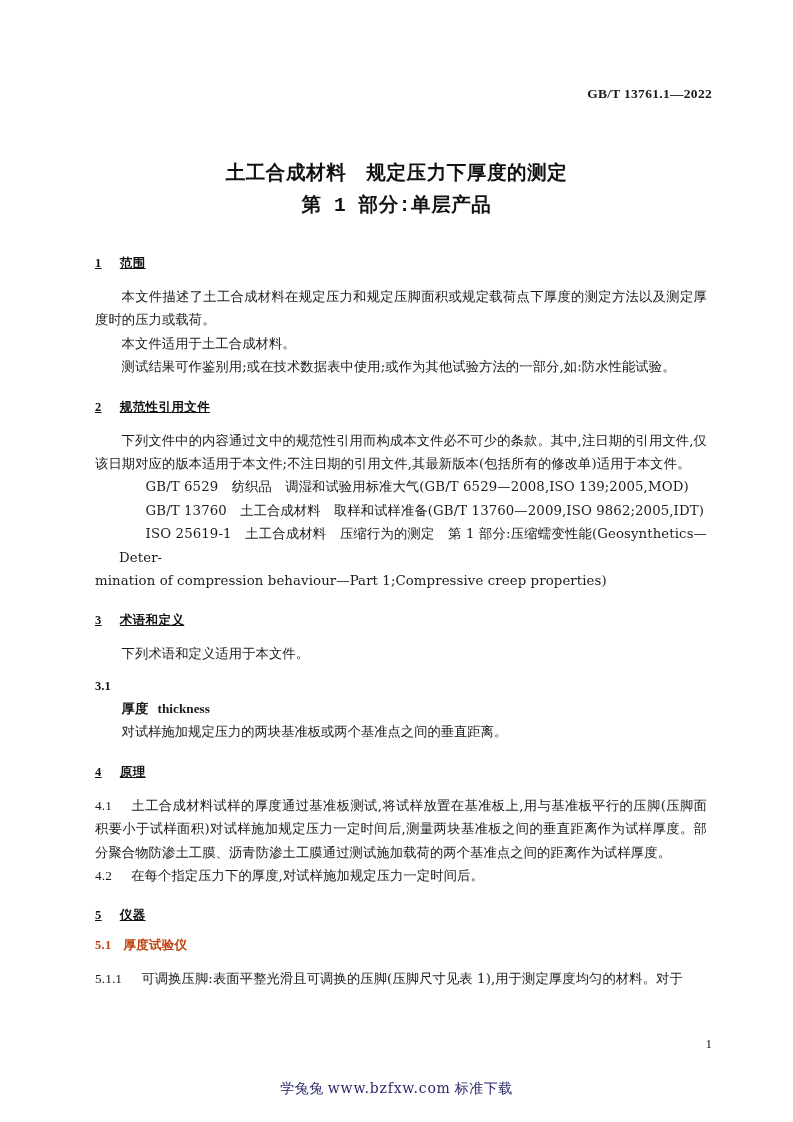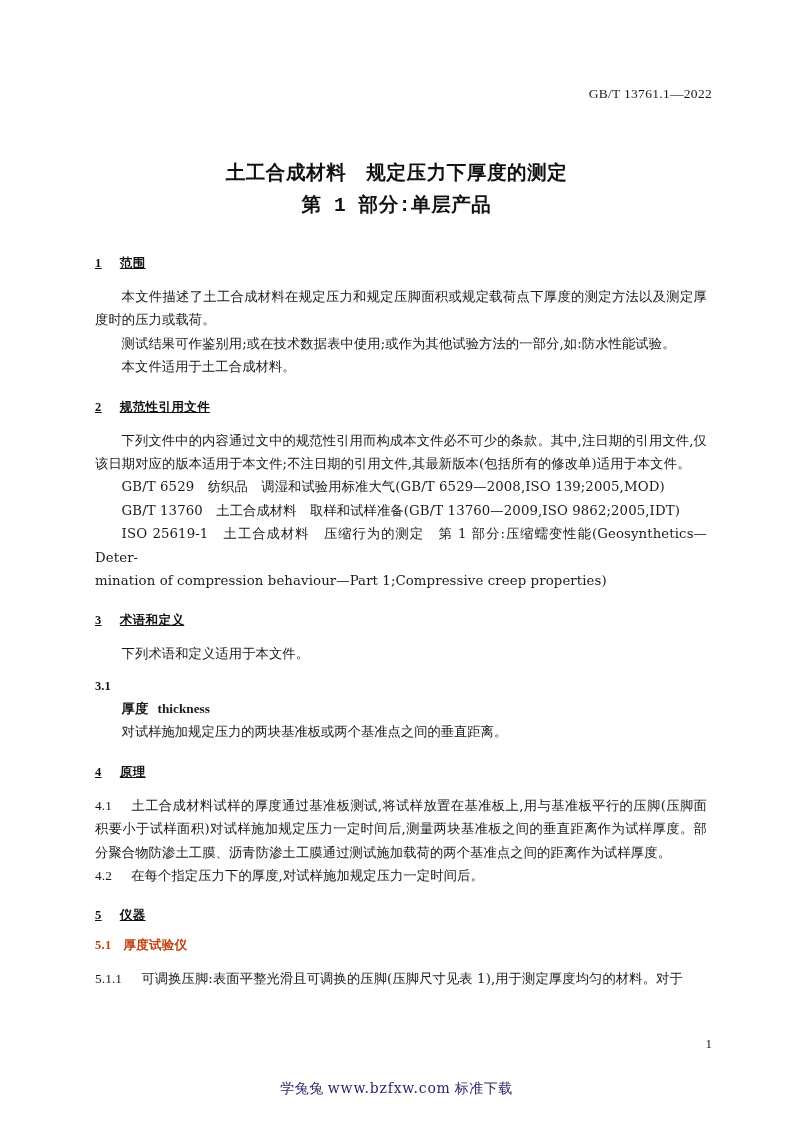--- a/index.html
+++ b/index.html
@@ -23,21 +23,21 @@
     height: 1122px;
   }
 
   
   .doc-header {
     position: absolute;
     top: 86px;
     right: 81px;
     font-family: "Liberation Serif", "DejaVu Serif", serif;
     font-size: 13.5px;
-    font-weight: normal;
+    font-weight: bold;
     letter-spacing: 0.3px;
     white-space: nowrap;
   }
 
   
   .title-block {
     position: absolute;
     top: 158px;
     left: 0;
     width: 793px;
@@ -77,21 +77,21 @@
   p.body-text {
     margin: 0;
     padding: 0;
     font-size: 13.3px;
     line-height: 23.4px;
     text-align: justify;
     text-justify: inter-character;
     letter-spacing: 0.1px;
   }
   p.indent { text-indent: 2em; }
-  p.ref-line { text-indent: 2em; }
+  p.ref-line { text-indent: 2em; margin-left: 24px; }
   p.hang { text-indent: 0; }
 
   .term-num {
     font-family: Liberation Serif, serif;
     font-size: 12.5px;
     font-weight: bold;
     line-height: 22px;
     margin: 0;
     color: #111;
   }
@@ -166,22 +166,22 @@
   <div class="title-block">
     <div class="title-line">土工合成材料　规定压力下厚度的测定</div>
     <div class="title-line">第 1 部分:单层产品</div>
   </div>
 
   <div class="content">
 
     <h2 class="clause"><span class="num">1</span><span class="gap"></span><span>范围</span></h2>
     <div class="sp-after-head"></div>
     <p class="body-text indent">本文件描述了土工合成材料在规定压力和规定压脚面积或规定载荷点下厚度的测定方法以及测定厚度时的压力或载荷。</p>
+    <p class="body-text indent">本文件适用于土工合成材料。</p>
     <p class="body-text indent">测试结果可作鉴别用;或在技术数据表中使用;或作为其他试验方法的一部分,如:防水性能试验。</p>
-    <p class="body-text indent">本文件适用于土工合成材料。</p>
 
     <div class="sp-before-head"></div>
     <h2 class="clause"><span class="num">2</span><span class="gap"></span><span>规范性引用文件</span></h2>
     <div class="sp-after-head"></div>
     <p class="body-text indent">下列文件中的内容通过文中的规范性引用而构成本文件必不可少的条款。其中,注日期的引用文件,仅该日期对应的版本适用于本文件;不注日期的引用文件,其最新版本(包括所有的修改单)适用于本文件。</p>
     <p class="body-text ref-line">GB/T 6529　纺织品　调湿和试验用标准大气(GB/T 6529—2008,ISO 139;2005,MOD)</p>
     <p class="body-text ref-line">GB/T 13760　土工合成材料　取样和试样准备(GB/T 13760—2009,ISO 9862;2005,IDT)</p>
     <p class="body-text ref-line">ISO 25619-1　土工合成材料　压缩行为的测定　第 1 部分:压缩蠕变性能(Geosynthetics—Deter-</p>
     <p class="body-text hang">mination of compression behaviour—Part 1;Compressive creep properties)</p>
 

